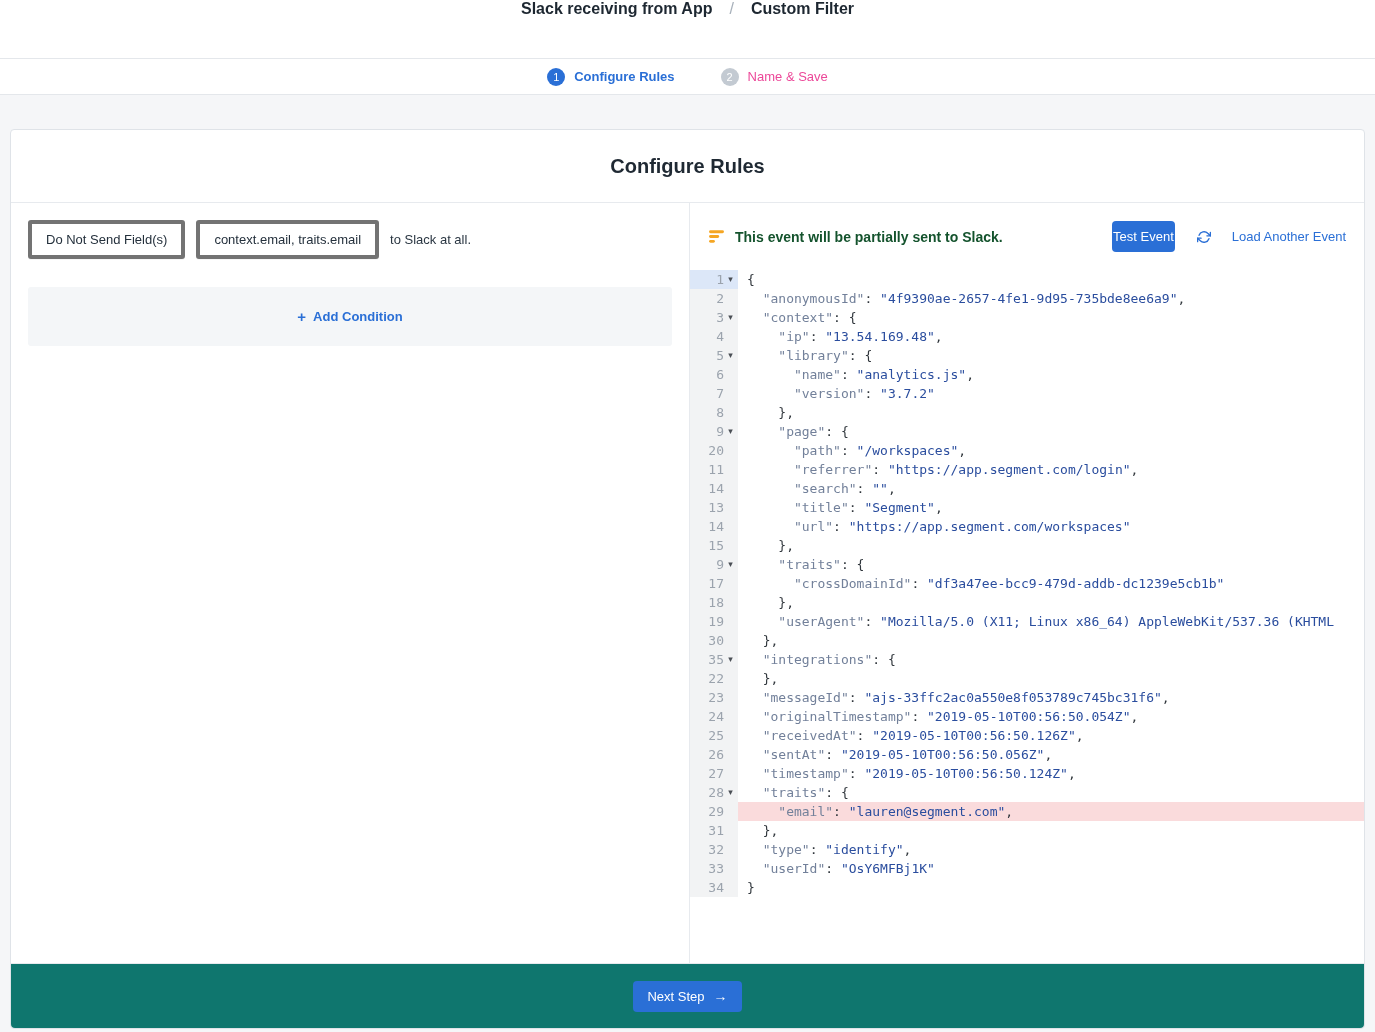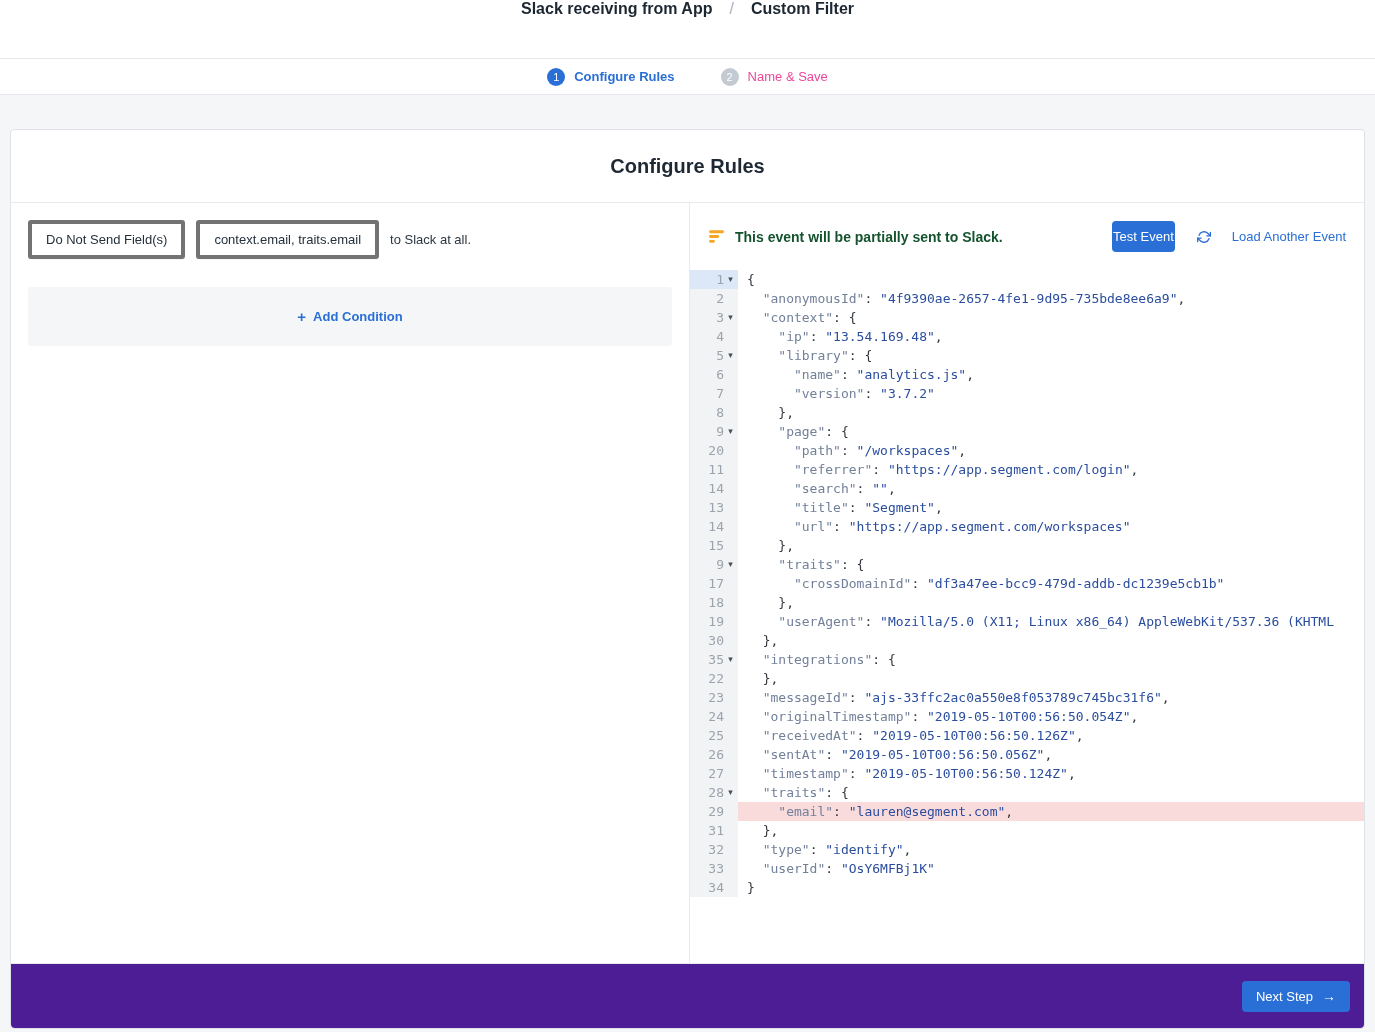--- a/index.html
+++ b/index.html
@@ -95,22 +95,22 @@
     font-family:"DejaVu Sans",sans-serif; cursor:pointer;
   }
   .ed-code { flex:1; white-space:pre; overflow:hidden; padding-left:9px; color:#30363c; }
   .ed-code.hl { background:var(--highlight-row,#fadbdc); }
   .tk-pu  { color:#30363c; }
   .tk-key { color:var(--code-key,#72809a); }
   .tk-str { color:var(--code-string,#2a4d9e); }
 
   
   .card-footer {
-    flex:none; height:65px; border-top:1px solid #e7eaee; background:#4c1d95;
-    display:flex; align-items:center; justify-content:flex-end; padding:0 14px;
+    flex:none; height:65px; border-top:1px solid #e7eaee; background:#0f766e;
+    display:flex; align-items:center; justify-content:center; padding:0 14px;
     border-radius:0 0 4px 4px;
   }
   .btn-next { display:flex; align-items:center; gap:9px; padding:8px 14px; }
   .btn-next .arrow { font-size:14px; line-height:1; }
 </style>
 </head>
 <body>
 
 <div class="topbar">
   <span class="crumb">Slack receiving from App</span>

